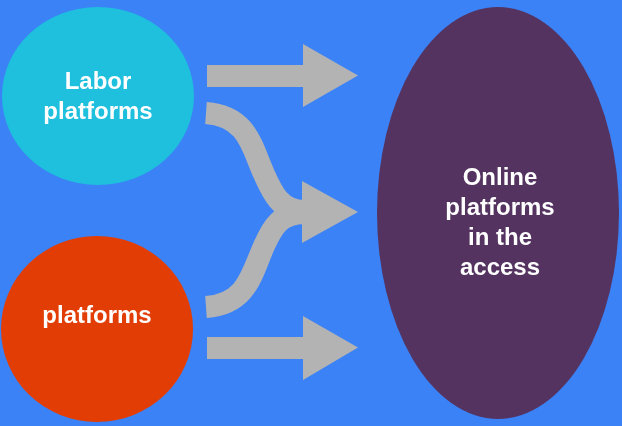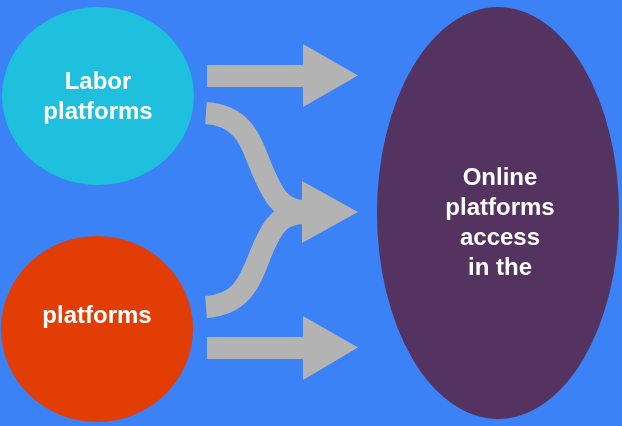--- a/index.html
+++ b/index.html
@@ -65,17 +65,17 @@
     <span>platforms</span>
   </div>
 
   <div class="node-label" id="label-capital">
     <span>platforms</span>
   </div>
 
   <div class="node-label" id="label-online">
     <span>Online</span>
     <span>platforms</span>
+    <span>in the</span>
     <span>access</span>
-    <span>in the</span>
   </div>
 
 </div>
 
 </body></html>

